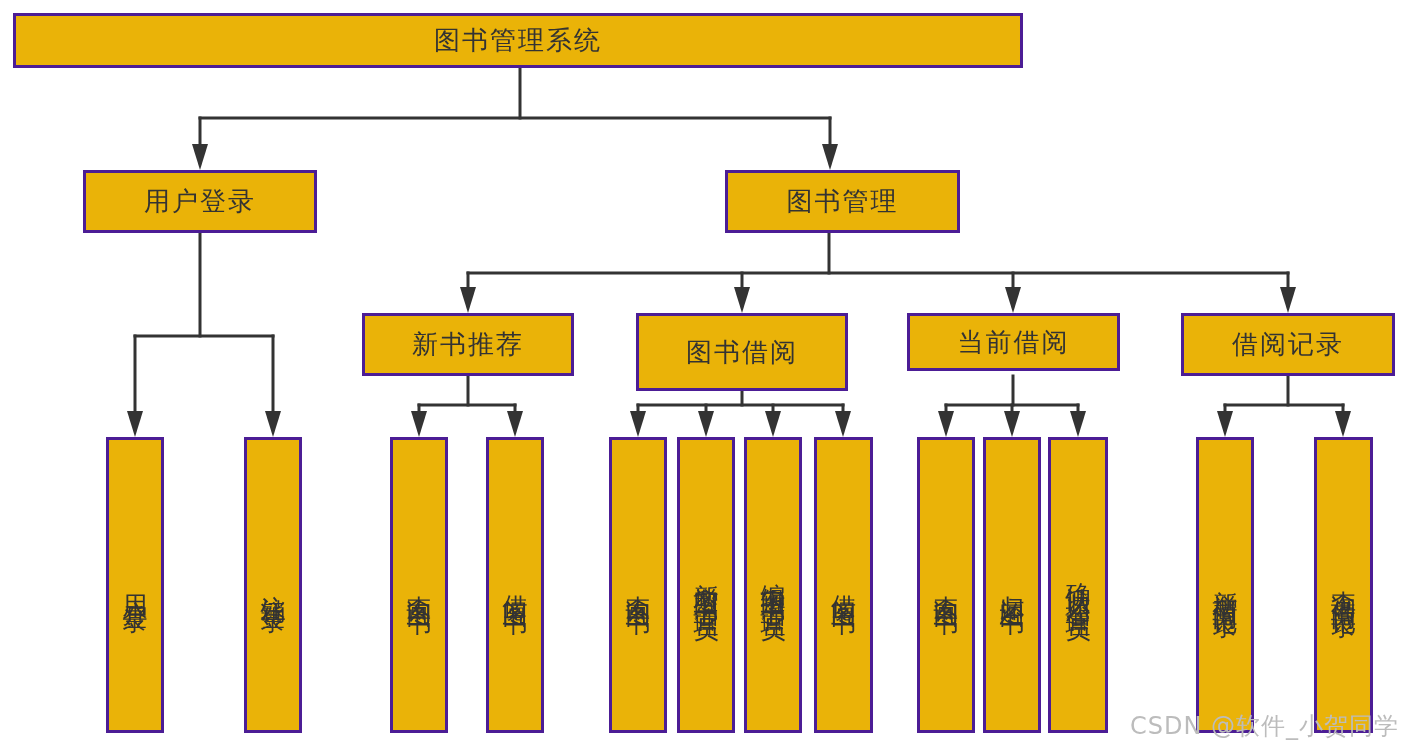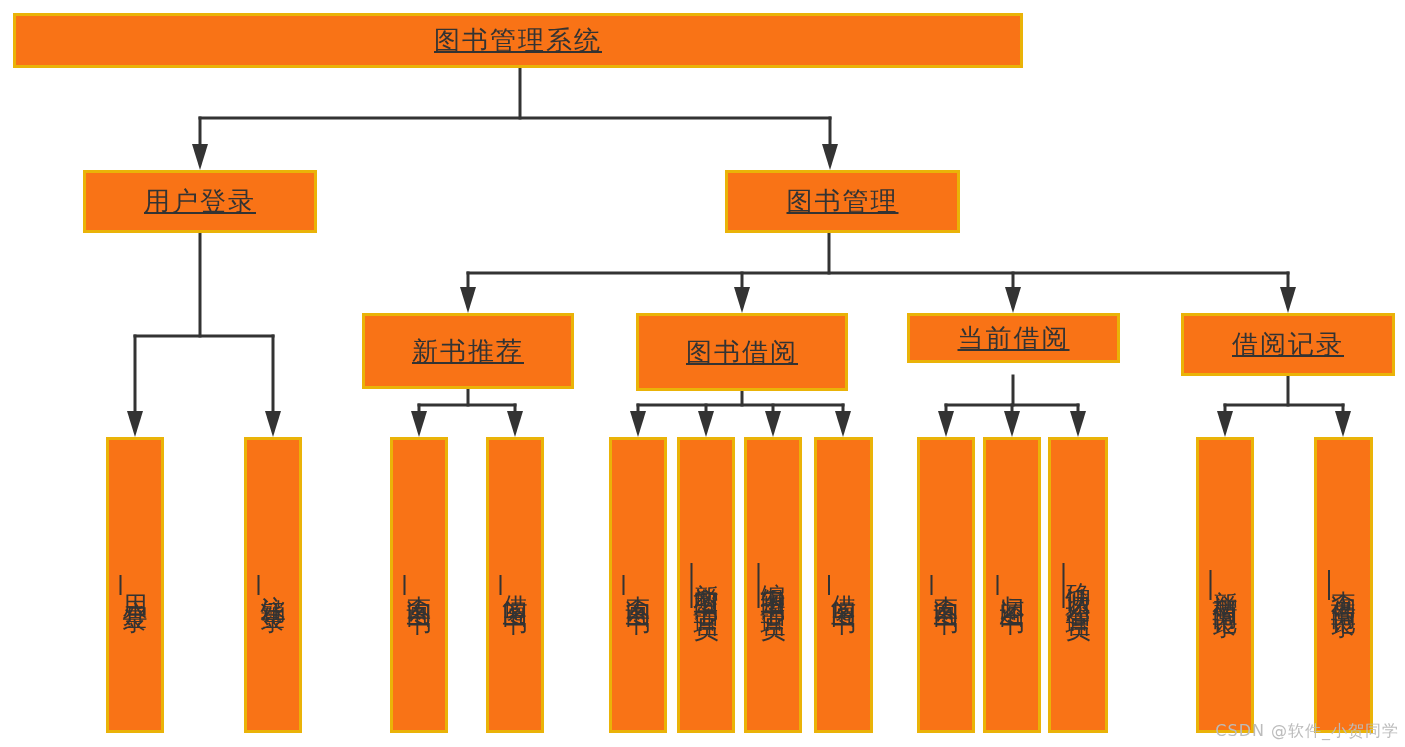--- a/index.html
+++ b/index.html
@@ -7,46 +7,45 @@
   body { font-family: "DejaVu Sans", sans-serif; }
   #canvas {
     position: relative;
     width: 1405px;
     height: 747px;
     background: #ffffff;
     overflow: hidden;
   }
   .node {
     position: absolute;
-    border: 3px solid #eab308;
-    background: #f97316;
+    border: 3px solid #4c1d95;
+    background: #eab308;
     color: #333333;
     display: flex;
     align-items: center;
     justify-content: center;
-    text-decoration: underline;
   }
   .hbox { font-size: 26px; letter-spacing: 2px; white-space: nowrap; }
   .vbox .vtext {
     writing-mode: vertical-rl;
     text-orientation: mixed;
     letter-spacing: 5px;
     line-height: 1;
     font-size: 25px;
   }
   svg.connectors {
     position: absolute;
     left: 0; top: 0;
     width: 1405px; height: 747px;
   }
   .watermark {
     position: absolute;
     right: 6px;
     bottom: 5px;
-    font-size: 16px;
+    font-size: 24px;
     color: #bcbcbc;
     letter-spacing: 1px;
     white-space: nowrap;
     z-index: 5;
   }
 </style>
 </head>
 <body>
 
 <div id="canvas">
@@ -118,23 +117,23 @@
       <polygon points="1217,411 1233,411 1225,437"></polygon>
       <polygon points="1335,411 1351,411 1343,437"></polygon>
     </g>
   </svg>
 
   <div class="node hbox" style="left:13px; top:13px; width:1010px; height:55px;">图书管理系统</div>
 
   <div class="node hbox" style="left:83px; top:170px; width:234px; height:63px;">用户登录</div>
   <div class="node hbox" style="left:712px; top:170px; width:235px; height:63px;margin-left:13px;">图书管理</div>
 
-  <div class="node hbox" style="left:362px; top:313px; width:212px; height:76px;">新书推荐</div>
+  <div class="node hbox" style="left:362px; top:313px; width:212px; height:63px;">新书推荐</div>
   <div class="node hbox" style="left:636px; top:313px; width:212px; height:78px;">图书借阅</div>
-  <div class="node hbox" style="left:907px; top:313px; width:213px; height:50px;">当前借阅</div>
+  <div class="node hbox" style="left:907px; top:313px; width:213px; height:58px;">当前借阅</div>
   <div class="node hbox" style="left:1181px; top:313px; width:214px; height:63px;">借阅记录</div>
 
   <div class="node vbox" style="left:106px; top:437px; width:58px; height:296px;">
     <span class="vtext">用户登录</span>
   </div>
   <div class="node vbox" style="left:244px; top:437px; width:58px; height:296px;">
     <span class="vtext">注销登录</span>
   </div>
 
   <div class="node vbox" style="left:390px; top:437px; width:58px; height:296px;">

